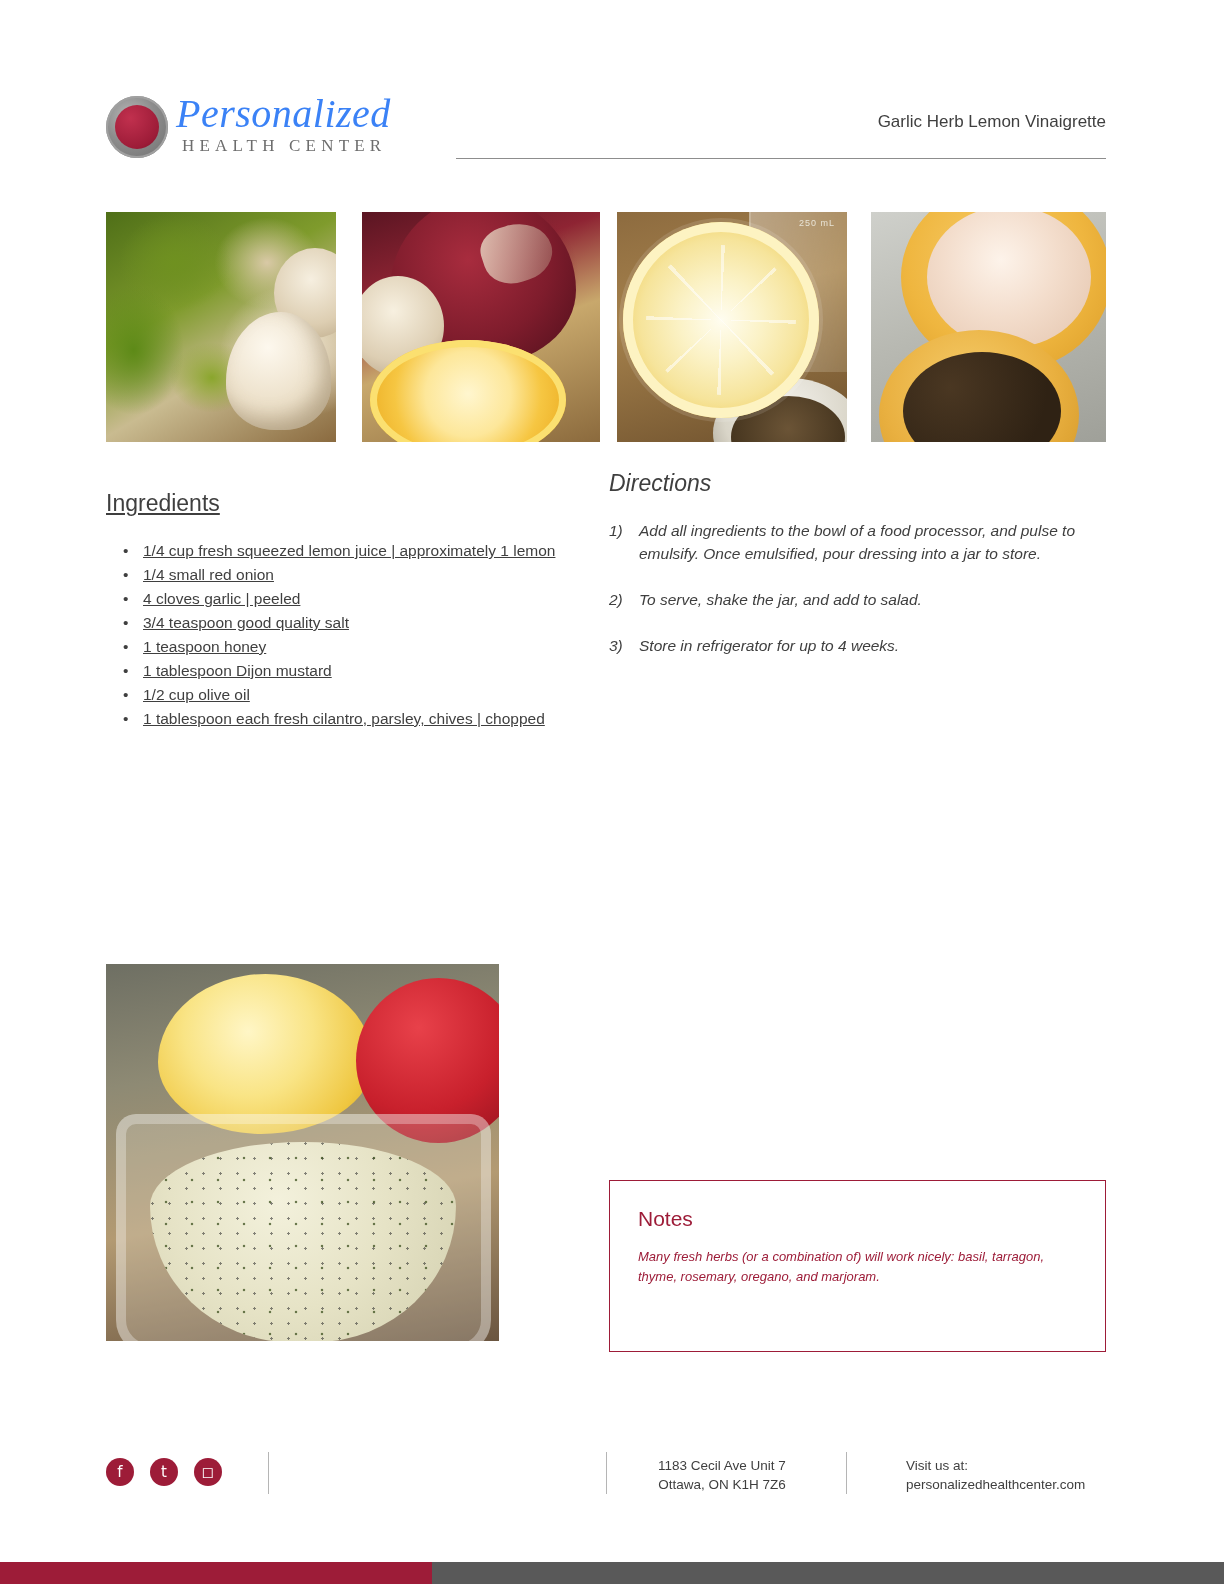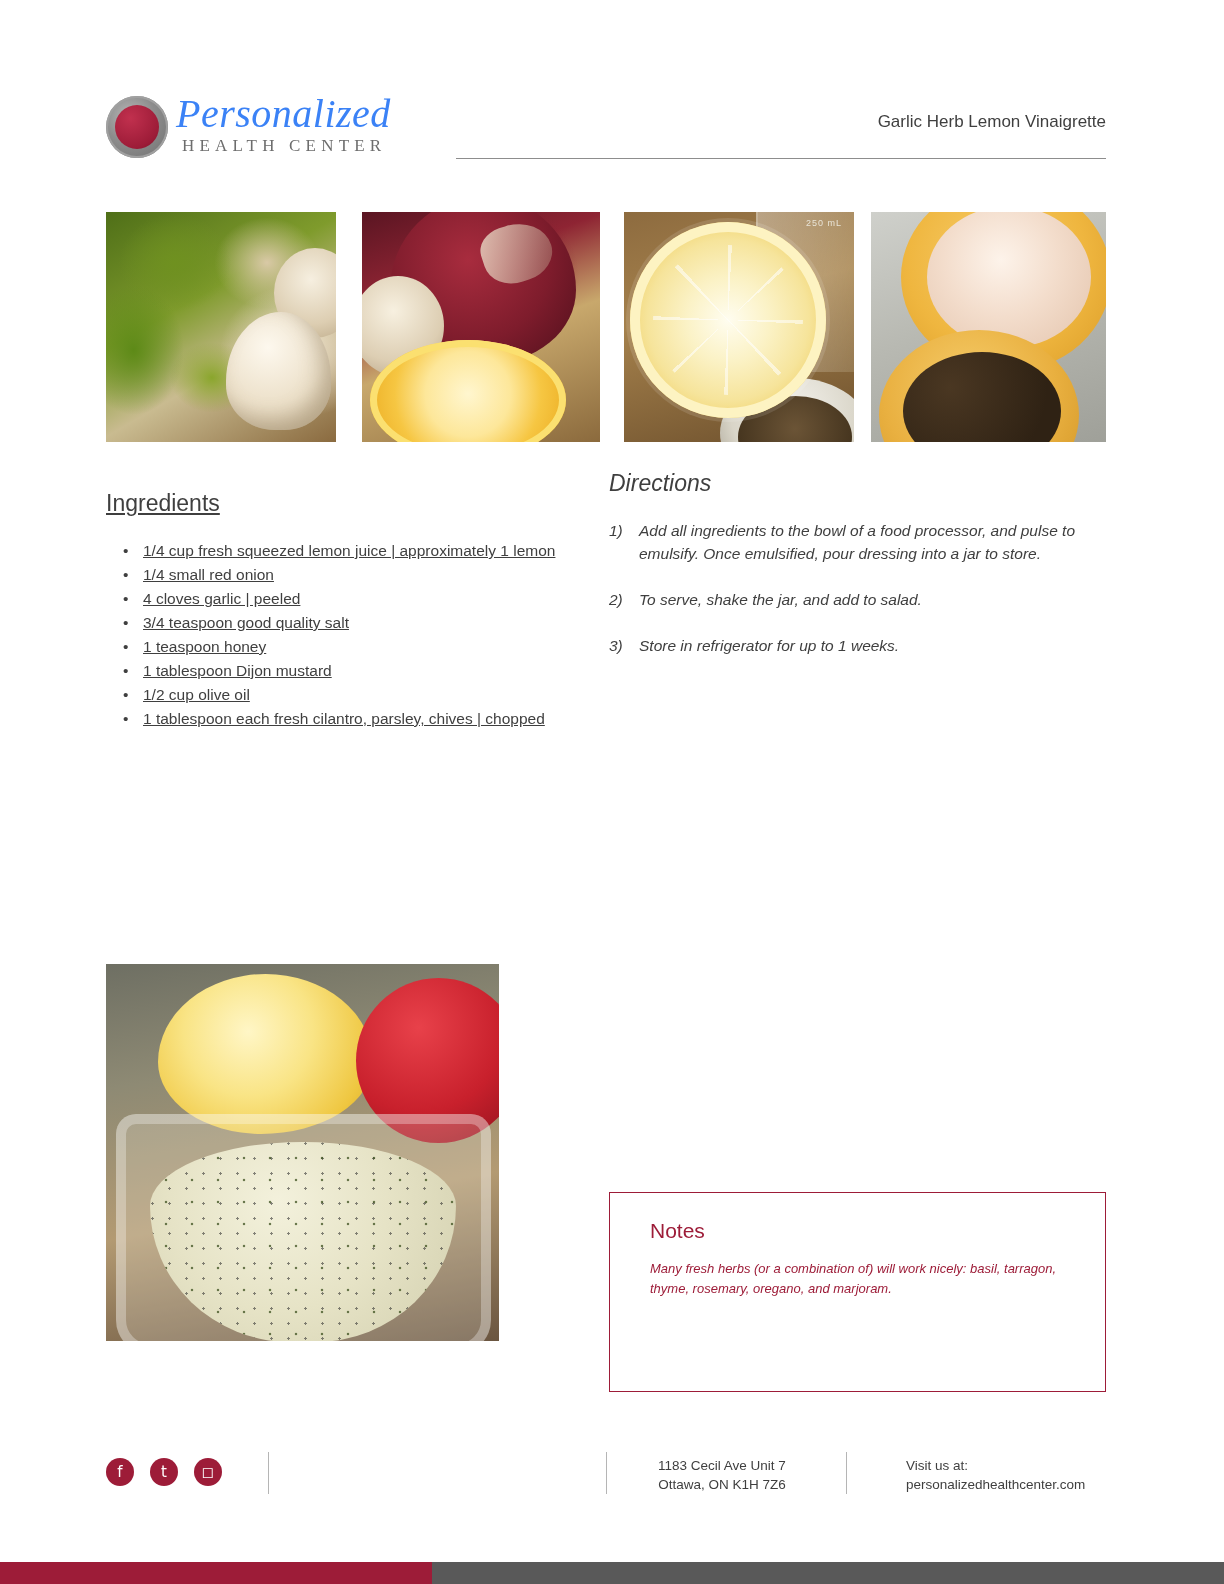--- a/index.html
+++ b/index.html
@@ -116,21 +116,21 @@
     height: 230px;
   }
   .photo {
     position: absolute;
     top: 0;
     height: 230px;
     overflow: hidden;
   }
   .photo.p1 { left: 0;   width: 230px; }
   .photo.p2 { left: 256px; width: 238px; }
-  .photo.p3 { left: 511px; width: 230px; margin-left: 7px; }
+  .photo.p3 { left: 511px; width: 230px; }
   .photo.p4 { left: 765px; width: 235px; }
 
   
   .p1-bg {
     position: absolute; inset: 0;
     background:
       radial-gradient(ellipse 80px 70px at 30% 22%, #6f9120 0%, rgba(111,145,32,0) 70%),
       radial-gradient(ellipse 70px 90px at 12% 60%, #5d8a17 0%, rgba(93,138,23,0) 72%),
       radial-gradient(ellipse 60px 50px at 46% 72%, #8aa62c 0%, rgba(138,166,44,0) 70%),
       radial-gradient(ellipse 110px 90px at 85% 60%, #efe4cf 0%, rgba(239,228,207,0) 74%),
@@ -372,25 +372,24 @@
     background-size: 26px 22px, 17px 15px;
     background-position: 3px 5px, 11px 9px;
   }
 
   
   .notes-box {
     position: absolute;
     left: 609px;
     top: 1180px;
     width: 497px;
-    height: 200px;
+    height: 172px;
     border: 1px solid #9d1c38;
     box-sizing: border-box;
-    padding: 26px 40px;
-    margin-top: 12px;
+    padding: 26px 28px;
   }
   .notes-title {
     font-size: 21px;
     color: #9d1c38;
     margin: 0 0 16px 0;
     font-weight: normal;
   }
   .notes-text {
     font-size: 13px;
     line-height: 20px;
@@ -521,21 +520,21 @@
       <li>
         <span class="num">1)</span>
         <span>Add all ingredients to the bowl of a food processor, and pulse to emulsify. Once emulsified, pour dressing into a jar to store.</span>
       </li>
       <li>
         <span class="num">2)</span>
         <span>To serve, shake the jar, and add to salad.</span>
       </li>
       <li>
         <span class="num">3)</span>
-        <span>Store in refrigerator for up to 1 weeks.</span>
+        <span>Store in refrigerator for up to 4 weeks.</span>
       </li>
     </ol>
   </div>
 
   <div class="photo-bottom">
     <div class="pb-bg"></div>
     <div class="pb-lemon"></div>
     <div class="pb-tomato"></div>
     <div class="pb-jar"></div>
     <div class="pb-dressing"></div>

